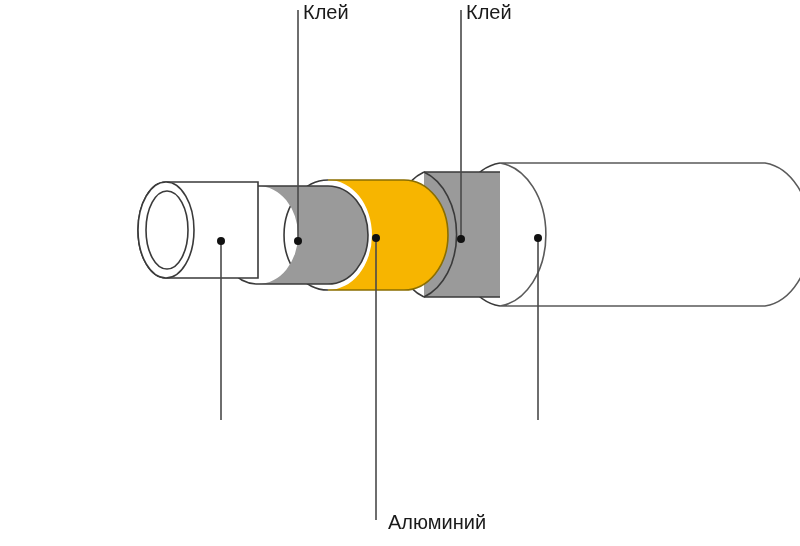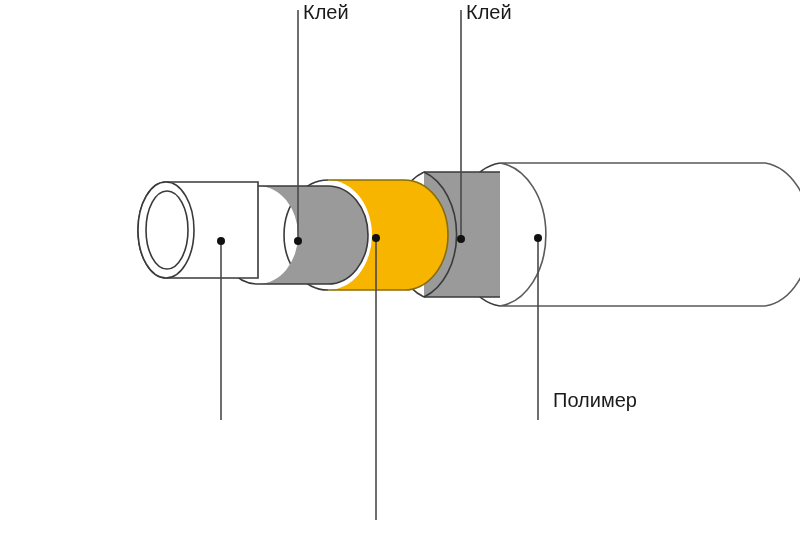--- a/index.html
+++ b/index.html
@@ -106,16 +106,16 @@
       </g>
 
     </g>
   </svg>
 
   <div class="layer-label lbl-glue-1">Клей</div>
 
   <div class="layer-label lbl-glue-2">Клей</div>
 
 
-  <div class="layer-label lbl-polymer">Полимер</div>
 
+  <div class="layer-label lbl-aluminium">Алюминий</div>
 
 </div>
 
 </body></html>

